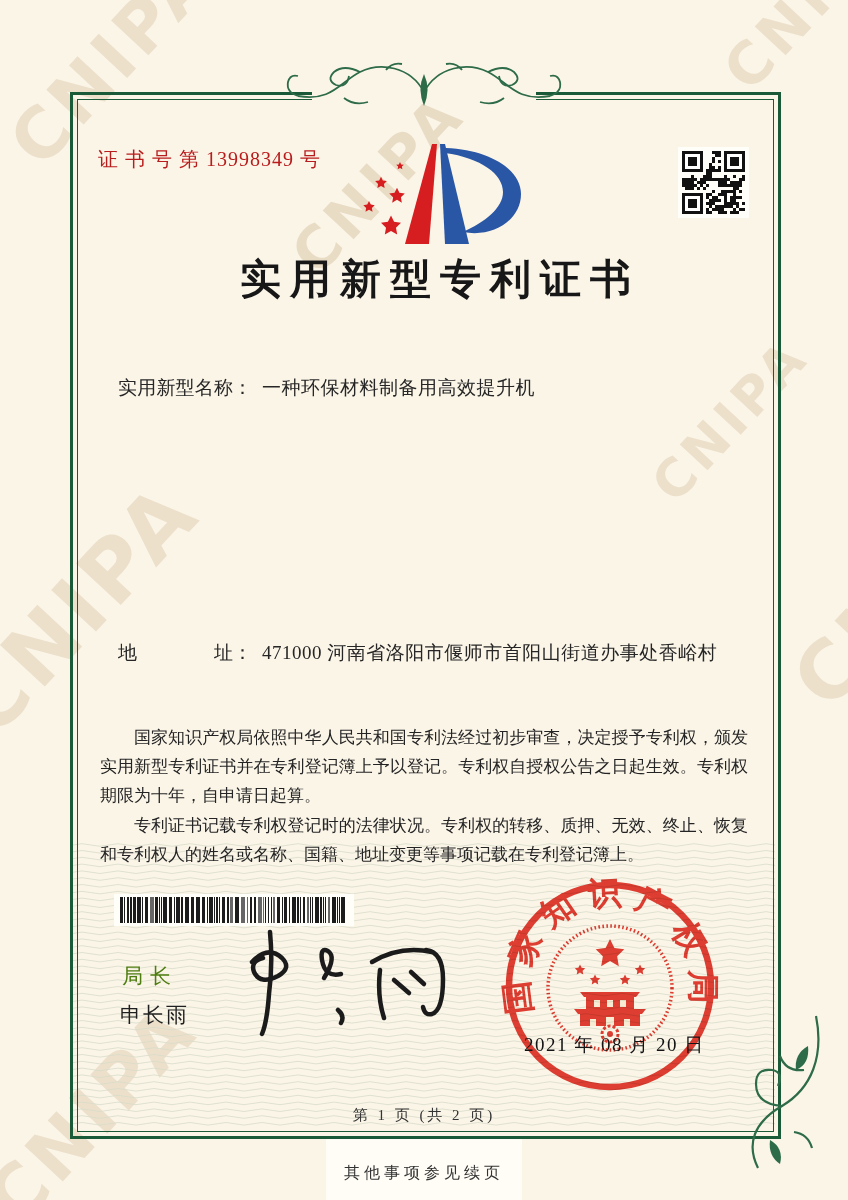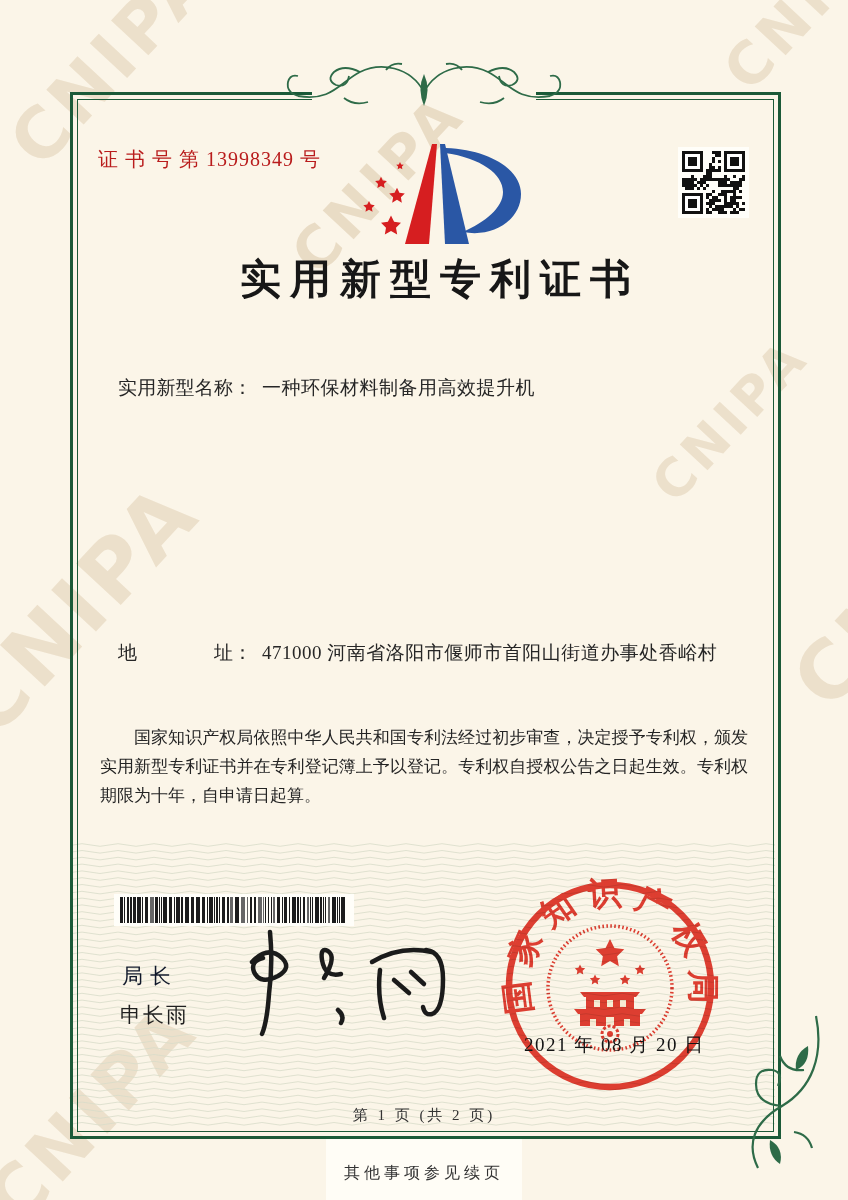--- a/index.html
+++ b/index.html
@@ -18,21 +18,21 @@
          font-weight:bold;letter-spacing:9px;color:#171717;}
   .frow{position:absolute;left:118px;width:640px;font-size:19px;color:#262626;}
   .flabel{display:inline-block;width:115px;text-align:justify;text-align-last:justify;vertical-align:bottom;}
   .fcolon{margin-right:10px;}
   .fvalue{letter-spacing:.5px;}
   .fgroup2{position:absolute;left:334px;top:0;white-space:nowrap;}
   .paras{position:absolute;left:100px;top:699px;width:648px;font-size:17px;line-height:1.72;
          text-align:justify;color:#242424;margin-top:24px;}
   .paras p{margin:0;text-indent:2em;}
   .barcode{position:absolute;left:114px;top:894px;background:#fffef9;padding:3px 6px;line-height:0;}
-  .director-title{position:absolute;left:122px;top:962px;font-size:21px;letter-spacing:7px;color:#0f172a;}
+  .director-title{position:absolute;left:122px;top:962px;font-size:21px;letter-spacing:7px;color:#4d7c0f;}
   .director-name{position:absolute;left:120px;top:1001px;font-size:21px;letter-spacing:2px;color:#1f1f1f;text-align:right;}
   .signature{position:absolute;left:226px;top:926px;}
   .seal{position:absolute;left:496px;top:872px;mix-blend-mode:multiply;opacity:.94;}
   .seal-date{position:absolute;left:524px;top:1032px;font-size:19px;letter-spacing:1.5px;color:#141414;}
   .pageno{position:absolute;left:0;top:1086px;width:100%;text-align:center;font-size:15px;
           letter-spacing:3px;color:#333;margin-top:20px;}
   .note{position:absolute;left:50%;top:1139px;transform:translateX(-50%);background:#fffdf6;
         padding:24px 18px;font-size:16px;letter-spacing:4px;color:#333;white-space:nowrap;}
   .waves{position:absolute;left:73px;top:842px;}
   .ornament-top{position:absolute;left:254px;top:58px;}
@@ -298,20 +298,21 @@
 
   <div class="frow" style="top:375px">
     <span class="flabel">实用新型名称</span><span class="fcolon">：</span><span class="fvalue">一种环保材料制备用高效提升机</span>
   </div>
   <div class="frow" style="top:640px">
     <span class="flabel">地址</span><span class="fcolon">：</span><span class="fvalue">471000 河南省洛阳市偃师市首阳山街道办事处香峪村</span>
   </div>
 
   <div class="paras">
     <p>国家知识产权局依照中华人民共和国专利法经过初步审查，决定授予专利权，颁发实用新型专利证书并在专利登记簿上予以登记。专利权自授权公告之日起生效。专利权期限为十年，自申请日起算。</p>
+    <p>专利证书记载专利权登记时的法律状况。专利权的转移、质押、无效、终止、恢复和专利权人的姓名或名称、国籍、地址变更等事项记载在专利登记簿上。</p>
   </div>
 
   <div class="barcode">
     <svg id="bcsvg" width="228" height="26">
         <rect x="0" y="0" width="3" height="26" fill="#1c1c1c"></rect>
         <rect x="4" y="0" width="1" height="26" fill="#1c1c1c"></rect>
         <rect x="7" y="0" width="2" height="26" fill="#1c1c1c"></rect>
         <rect x="10" y="0" width="2" height="26" fill="#1c1c1c"></rect>
         <rect x="13" y="0" width="3" height="26" fill="#1c1c1c"></rect>
         <rect x="17" y="0" width="4" height="26" fill="#1c1c1c"></rect>

